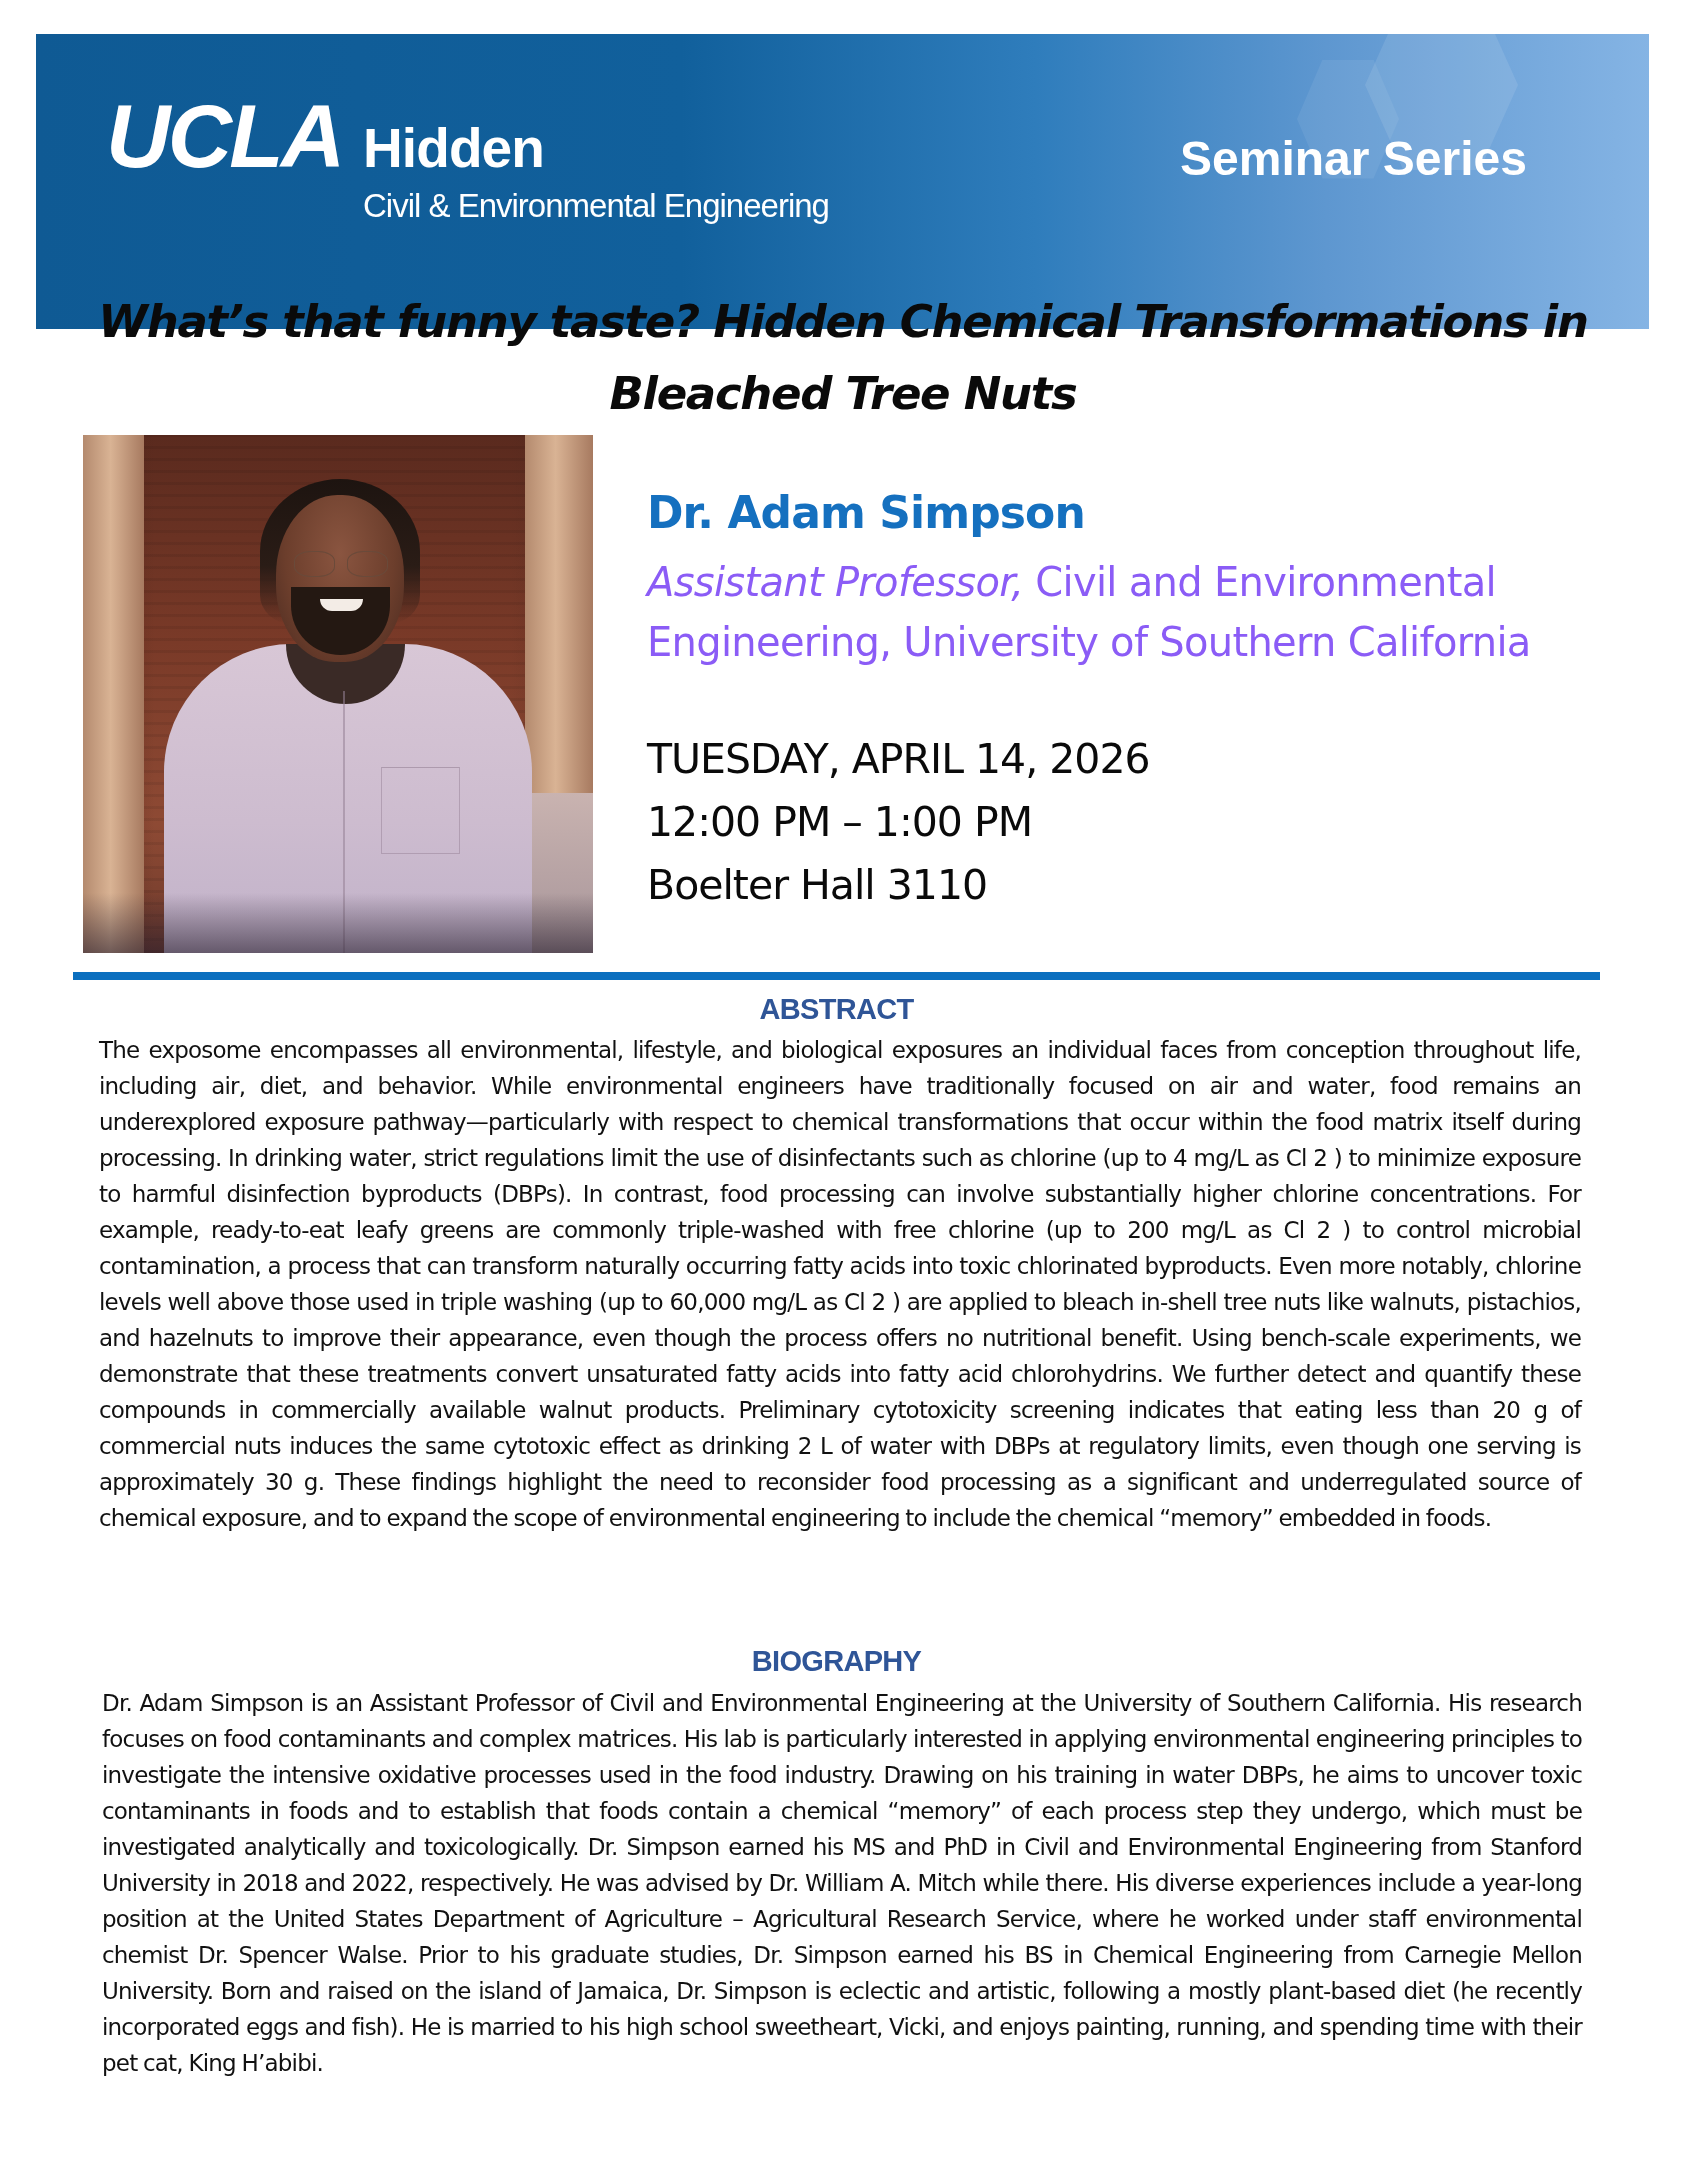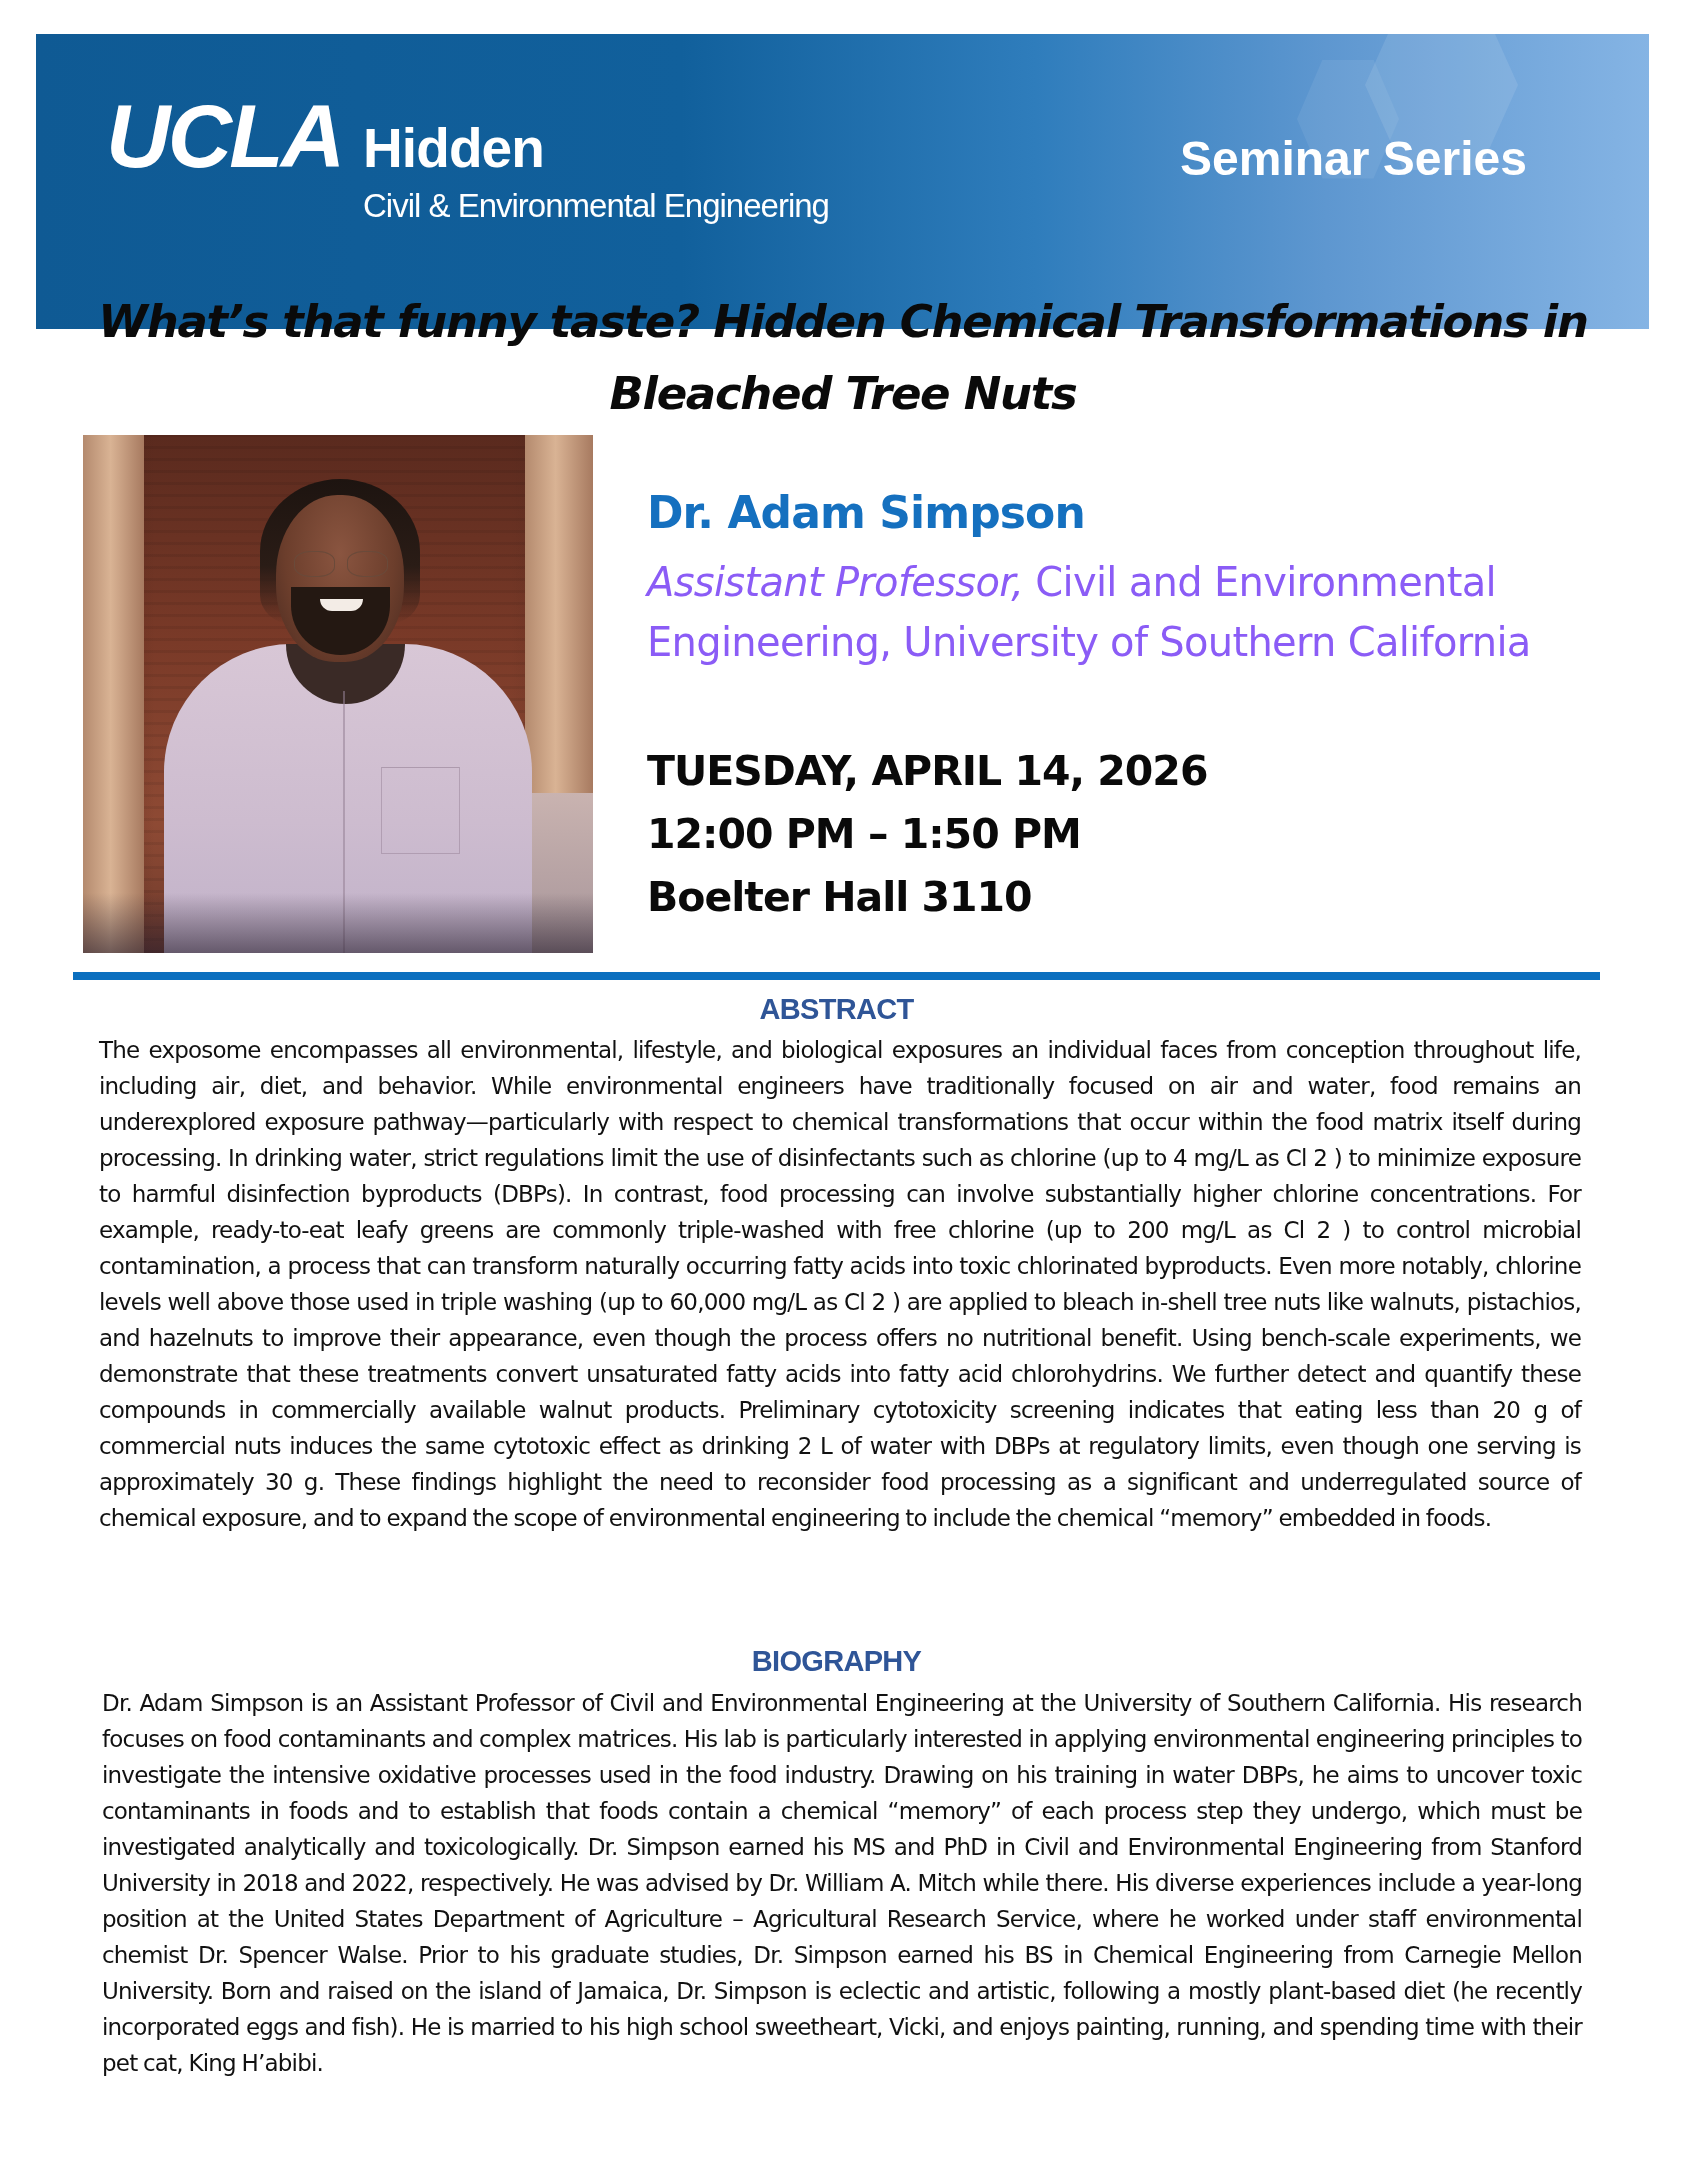--- a/index.html
+++ b/index.html
@@ -234,26 +234,25 @@
       line-height: 60px;
       letter-spacing: -0.7px;
       color: #8b5cf6;
     }
     .speaker-affil .role { font-style: italic; }
     .event-info {
       position: absolute;
       left: 647px;
       top: 728px;
       font-family: "DejaVu Sans", sans-serif;
-      font-weight: bold;
+      font-weight: normal;
       font-size: 41px;
       line-height: 63px;
       letter-spacing: -1px;
       color: #0a0a0a;
-      margin-top: 12px;
     }
     .event-info div { white-space: nowrap; }
 
     
     .divider {
       position: absolute;
       left: 73px;
       top: 972px;
       width: 1527px;
       height: 7.7px;
@@ -321,21 +320,21 @@
   <div class="floor"></div>
 </div>
 
 <div class="speaker-name">Dr. Adam Simpson</div>
 <div class="speaker-affil">
   <span class="role">Assistant Professor,</span><span> Civil and Environmental Engineering, University of Southern California</span>
 </div>
 
 <div class="event-info">
   <div>TUESDAY, APRIL 14, 2026</div>
-  <div>12:00 PM – 1:50 PM</div>
+  <div>12:00 PM – 1:00 PM</div>
   <div>Boelter Hall 3110</div>
 </div>
 
 <div class="divider"></div>
 
 <h2 class="section-heading abstract" style="margin:0">ABSTRACT</h2>
 <p class="section-body abstract" style="margin:0">The exposome encompasses all environmental, lifestyle, and biological exposures an individual faces from conception throughout life, including air, diet, and behavior. While environmental engineers have traditionally focused on air and water, food remains an underexplored exposure pathway—particularly with respect to chemical transformations that occur within the food matrix itself during processing. In drinking water, strict regulations limit the use of disinfectants such as chlorine (up to 4 mg/L as Cl 2 ) to minimize exposure to harmful disinfection byproducts (DBPs). In contrast, food processing can involve substantially higher chlorine concentrations. For example, ready-to-eat leafy greens are commonly triple-washed with free chlorine (up to 200 mg/L as Cl 2 ) to control microbial contamination, a process that can transform naturally occurring fatty acids into toxic chlorinated byproducts. Even more notably, chlorine levels well above those used in triple washing (up to 60,000 mg/L as Cl 2 ) are applied to bleach in-shell tree nuts like walnuts, pistachios, and hazelnuts to improve their appearance, even though the process offers no nutritional benefit. Using bench-scale experiments, we demonstrate that these treatments convert unsaturated fatty acids into fatty acid chlorohydrins. We further detect and quantify these compounds in commercially available walnut products. Preliminary cytotoxicity screening indicates that eating less than 20 g of commercial nuts induces the same cytotoxic effect as drinking 2 L of water with DBPs at regulatory limits, even though one serving is approximately 30 g. These findings highlight the need to reconsider food processing as a significant and underregulated source of chemical exposure, and to expand the scope of environmental engineering to include the chemical “memory” embedded in foods.</p>
 
 <h2 class="section-heading bio" style="margin:0">BIOGRAPHY</h2>
 <p class="section-body bio" style="margin:0">Dr. Adam Simpson is an Assistant Professor of Civil and Environmental Engineering at the University of Southern California. His research focuses on food contaminants and complex matrices. His lab is particularly interested in applying environmental engineering principles to investigate the intensive oxidative processes used in the food industry. Drawing on his training in water DBPs, he aims to uncover toxic contaminants in foods and to establish that foods contain a chemical “memory” of each process step they undergo, which must be investigated analytically and toxicologically. Dr. Simpson earned his MS and PhD in Civil and Environmental Engineering from Stanford University in 2018 and 2022, respectively. He was advised by Dr. William A. Mitch while there. His diverse experiences include a year-long position at the United States Department of Agriculture – Agricultural Research Service, where he worked under staff environmental chemist Dr. Spencer Walse. Prior to his graduate studies, Dr. Simpson earned his BS in Chemical Engineering from Carnegie Mellon University. Born and raised on the island of Jamaica, Dr. Simpson is eclectic and artistic, following a mostly plant-based diet (he recently incorporated eggs and fish). He is married to his high school sweetheart, Vicki, and enjoys painting, running, and spending time with their pet cat, King H’abibi.</p>

